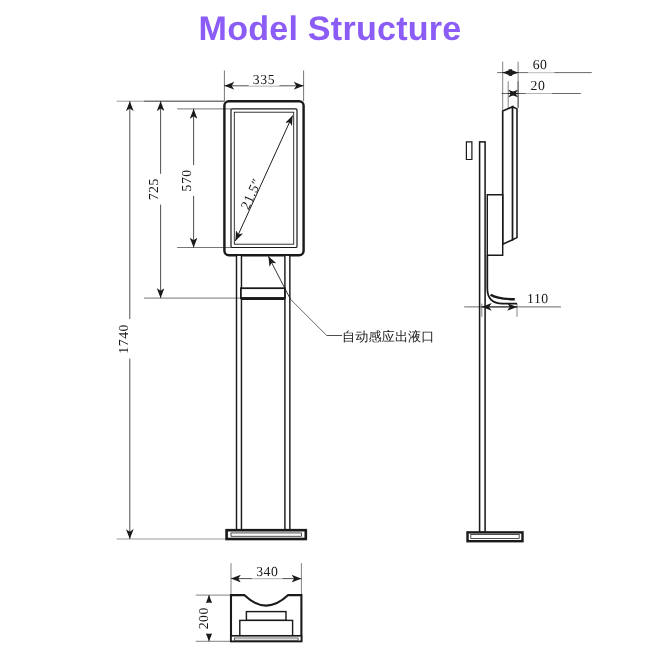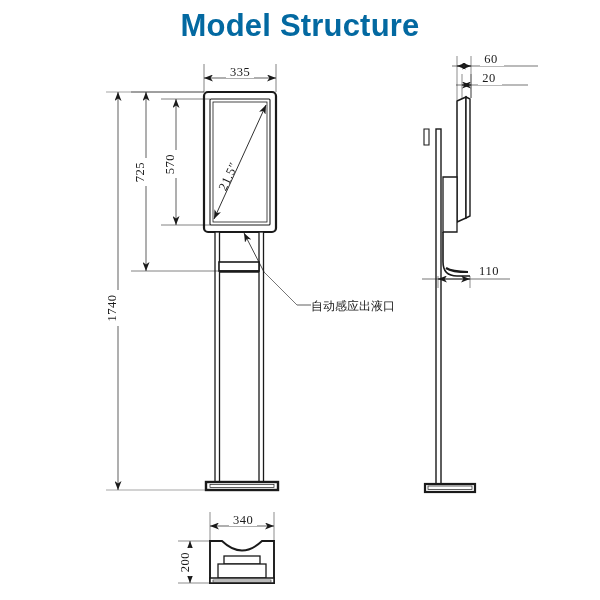--- a/index.html
+++ b/index.html
@@ -24,21 +24,21 @@
   #title {
     position: absolute;
     left: 0;
     top: 8px;
     width: 600px;
     text-align: center;
     font-family: "Liberation Sans", sans-serif;
     font-weight: bold;
     font-size: 31px;
     letter-spacing: 0.2px;
-    color: #0369a1;
+    color: #8b5cf6;
     user-select: none;
   }
   #drawing {
     position: absolute;
     left: 0;
     top: 0;
     width: 600px;
     height: 600px;
   }
   svg text {

